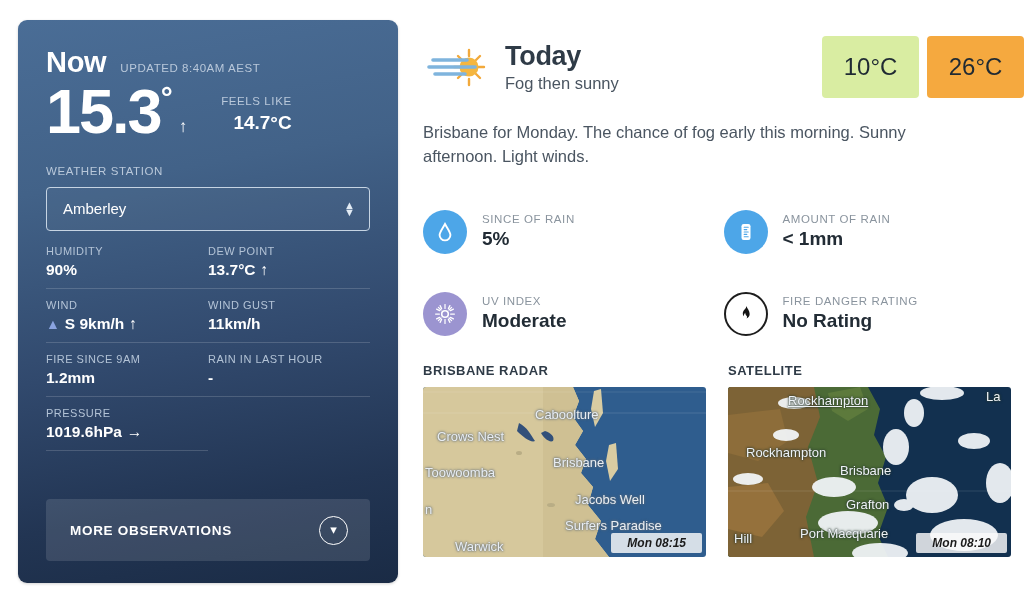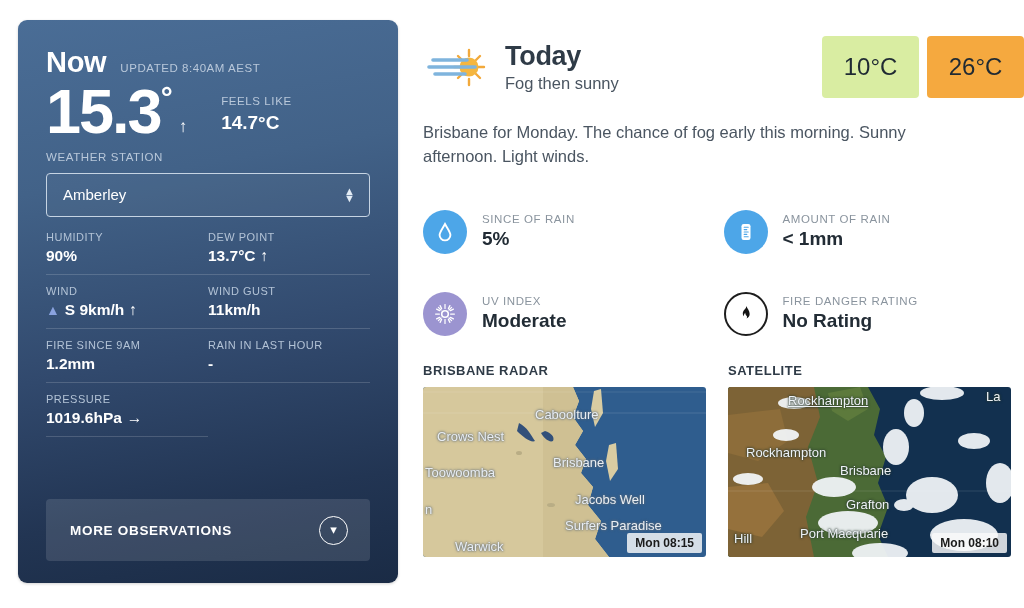--- a/index.html
+++ b/index.html
@@ -27,25 +27,25 @@
   .now-updated { font-size: 11.5px; color: #b9c8da; letter-spacing: 0.55px; font-weight: normal; margin-top: 20px; }
 
   .temp-row { display: flex; align-items: flex-start; margin-top: 2px; }
   .temp-main { position: relative; display: flex; align-items: flex-start; }
   .temp-value {
     font-size: 63px; font-weight: bold; line-height: 0.98;
     letter-spacing: -2px;
   }
   .temp-deg { font-size: 30px; font-weight: bold; line-height: 1; margin-top: 2px; }
   .temp-trend { font-size: 17px; margin: 36px 0 0 6px; color: #ffffff; }
-  .feels-block { margin: 14px 0 0 34px; }
+  .feels-block { margin: 14px 0 0 34px; text-align: right; }
   .feels-label { font-size: 11.5px; color: #b9c8da; letter-spacing: 0.6px; }
   .feels-value { font-size: 19px; font-weight: bold; margin-top: 5px; }
 
-  .station-label { font-size: 11.5px; color: #b9c8da; letter-spacing: 0.6px; margin-top: 8px; }
+  .station-label { font-size: 11.5px; color: #b9c8da; letter-spacing: 0.6px; margin-top: 22px; }
   .station-select {
     margin-top: 10px; height: 44px;
     border: 1px solid #c6d4e3; border-radius: 4px;
     display: flex; align-items: center; justify-content: space-between;
     padding: 0 14px 0 16px;
     background: rgba(255,255,255,0.03);
     cursor: pointer;
   }
   .station-name { font-size: 15px; color: #fff; }
   .sel-chevrons { display: flex; flex-direction: column; line-height: 0.62; font-size: 11px; color: #e3ecf5; }
@@ -99,21 +99,21 @@
   .maps { margin-top: 8px; display: flex; gap: 22px; }
   .map-col { width: 283px; }
   .map-title { font-size: 13px; font-weight: bold; color: #2f3b47; letter-spacing: 0.5px; }
   .map-thumb {
     margin-top: 9px; width: 283px; height: 170px; border-radius: 3px;
     position: relative; overflow: hidden;
   }
   .map-stamp {
     position: absolute; right: 4px; bottom: 4px;
     background: rgba(250,250,250,0.82); color: #1b1b1b;
-    font-size: 12px; font-weight: bold; padding: 3px 8px; border-radius: 2px;
+    font-size: 12px; font-weight: bold; padding: 3px 16px; border-radius: 2px; font-style: italic;
   }
   .map-lbl { position: absolute; font-family: "Liberation Sans", sans-serif; white-space: nowrap; }
   .radar-lbl { color: #e9eef3; font-size: 13px; text-shadow: 0 0 2px #5f6b78, 0 0 3px #5f6b78; }
   .sat-lbl { color: #eef2f6; font-size: 13px; text-shadow: 0 0 2px #2a3a30, 0 0 3px #2a3a30; }
 </style>
 </head>
 <body>
 
 <div id="app">
 

